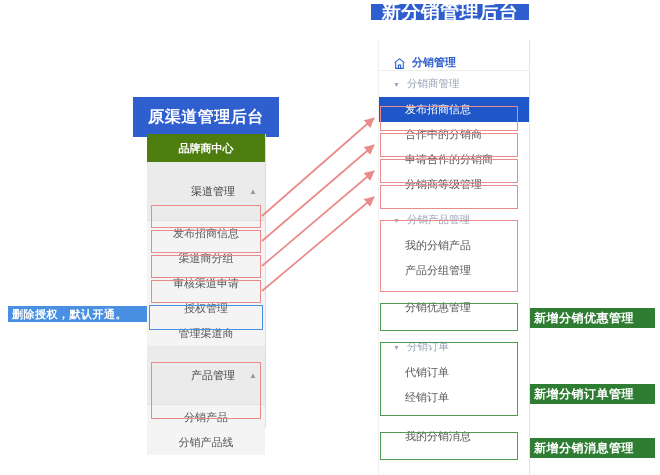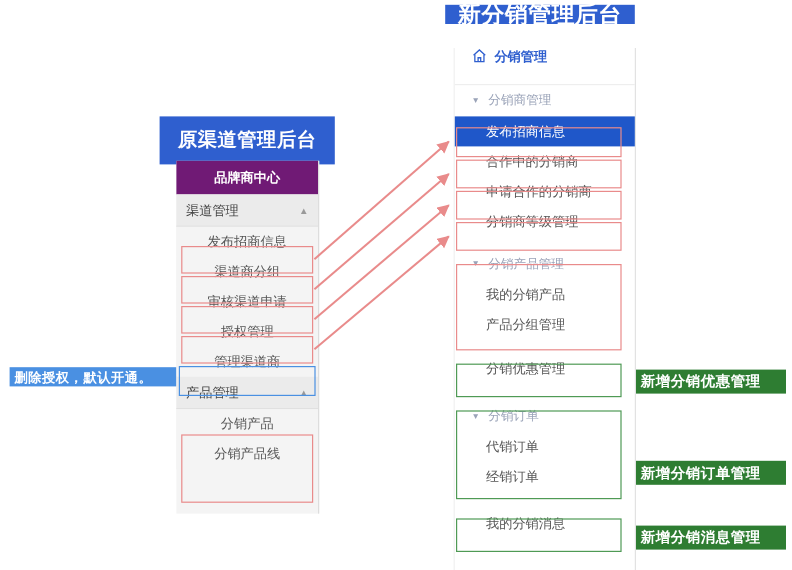--- a/index.html
+++ b/index.html
@@ -70,38 +70,39 @@
   
   #old-panel {
     position: absolute;
     left: 147px; top: 134px;
     width: 118px; height: 294px;
     background: #f4f4f4;
     border-right: 1px solid #dddddd;
   }
   #old-panel .ohead {
     height: 28px;
-    background: #701a75;
+    background: #4d7c0f;
     color: #ffffff;
     font-size: 11px;
     display: flex;
     align-items: center;
     justify-content: center;
     font-weight: bold;
   }
   #old-panel .ogroup {
     height: 26px;
     background: #ebebeb;
     color: #444444;
     font-size: 11px;
     display: flex;
     align-items: center;
-    padding: 0 8px;
-    justify-content: space-between;
+    padding: 16px 8px;
+    justify-content: flex-end;
     border-bottom: 1px solid #e0e0e0;
+    gap: 14px;
   }
   #old-panel .ogroup .caret {
     font-size: 8px;
     color: #999999;
   }
   #old-panel .oitem {
     height: 25px;
     background: #f4f4f4;
     color: #555555;
     font-size: 11px;
@@ -115,21 +116,21 @@
     position: absolute;
     left: 378px; top: 40px;
     width: 150px; height: 435px;
     background: #ffffff;
     border-right: 1px solid #e2e2e2;
     border-left: 1px solid #f0f0f0;
   }
   #new-panel .nhome {
     height: 30px;
     display: flex;
-    align-items: flex-start;
+    align-items: flex-end;
     gap: 6px;
     padding-left: 14px;
     font-size: 11px;
     color: #2f5fcf;
     font-weight: bold;
     border-bottom: 1px solid #eeeeee;
   }
   #new-panel .ngroup {
     height: 26px;
     display: flex;

